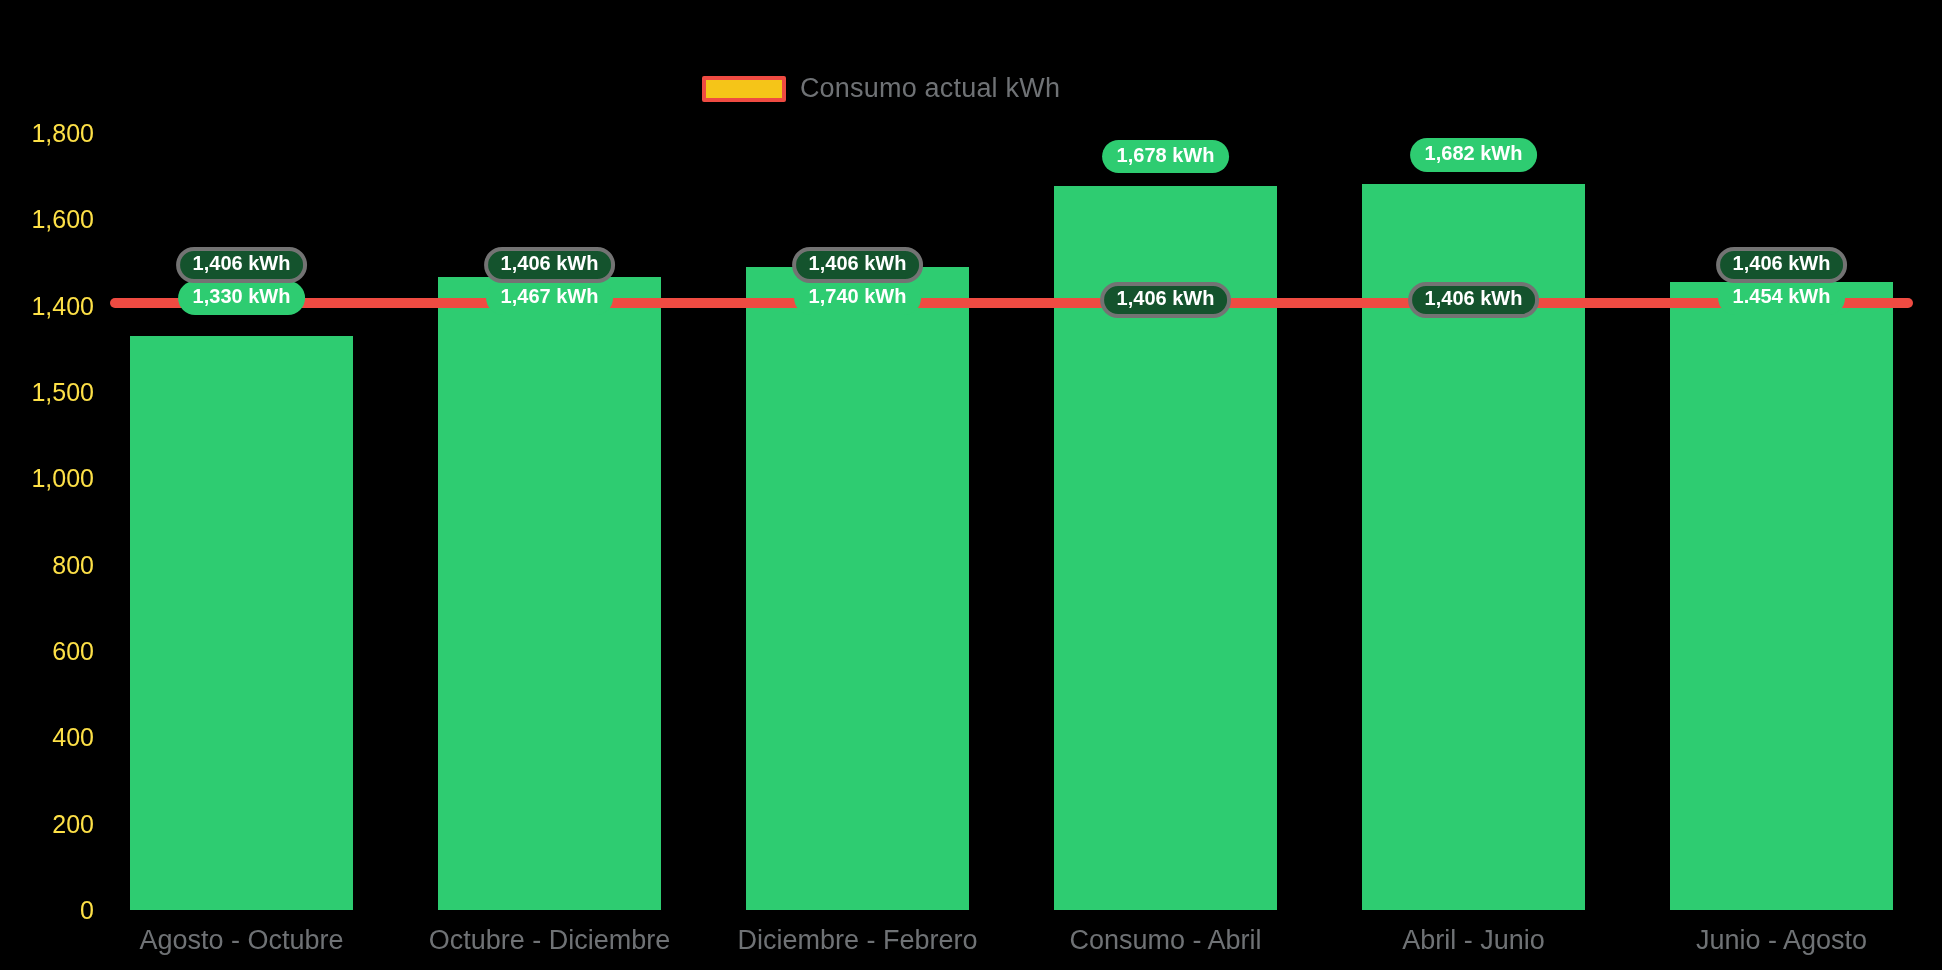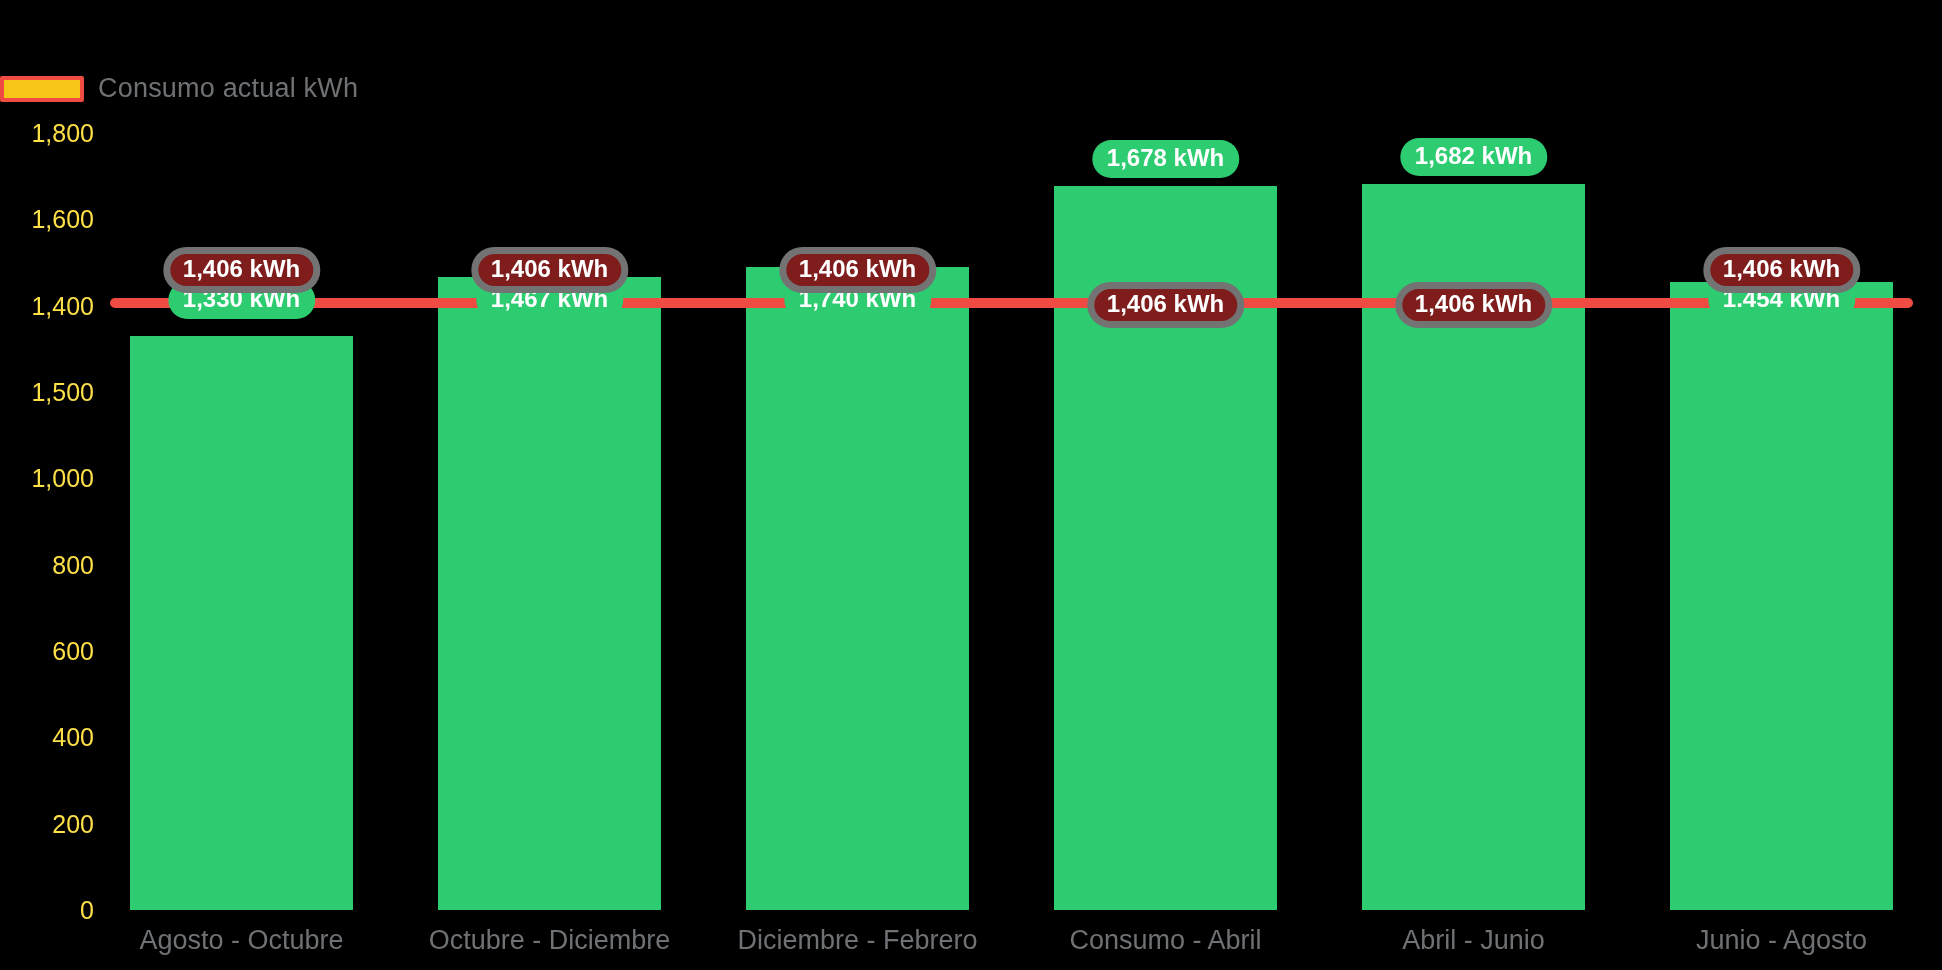--- a/index.html
+++ b/index.html
@@ -18,21 +18,21 @@
 
   
   #legend {
     position: absolute;
     top: 0;
     left: 0;
     width: 1762px;
     height: 116px;
     display: flex;
     align-items: flex-end;
-    justify-content: flex-start;
+    justify-content: center;
     gap: 30px;
     padding-bottom: 12px;
   }
 
   .legend-item {
     display: flex;
     align-items: center;
     gap: 14px;
   }
 
@@ -115,34 +115,34 @@
     background: #F5A31A;
     transform: translate(-50%, -50%);
   }
 
   
   .pill {
     position: absolute;
     transform: translateX(-50%);
     padding: 5px 15px 7px 15px;
     border-radius: 999px;
-    font-size: 24px;
+    font-size: 20px;
     font-weight: bold;
     color: #FFFFFF;
     white-space: nowrap;
     line-height: 1.08;
   }
 
   .pill.gen {
     background: #2ECC71;
   }
 
   .pill.con {
-    background: #7f1d1d;
-    border: 7px solid #737373;
+    background: #14532d;
+    border: 4px solid #737373;
     padding: 2px 13px 4px 13px;
   }
 
   
   .x-label {
     position: absolute;
     bottom: 14px;
     transform: translateX(-50%);
     color: #6F7275;
     font-size: 27px;

